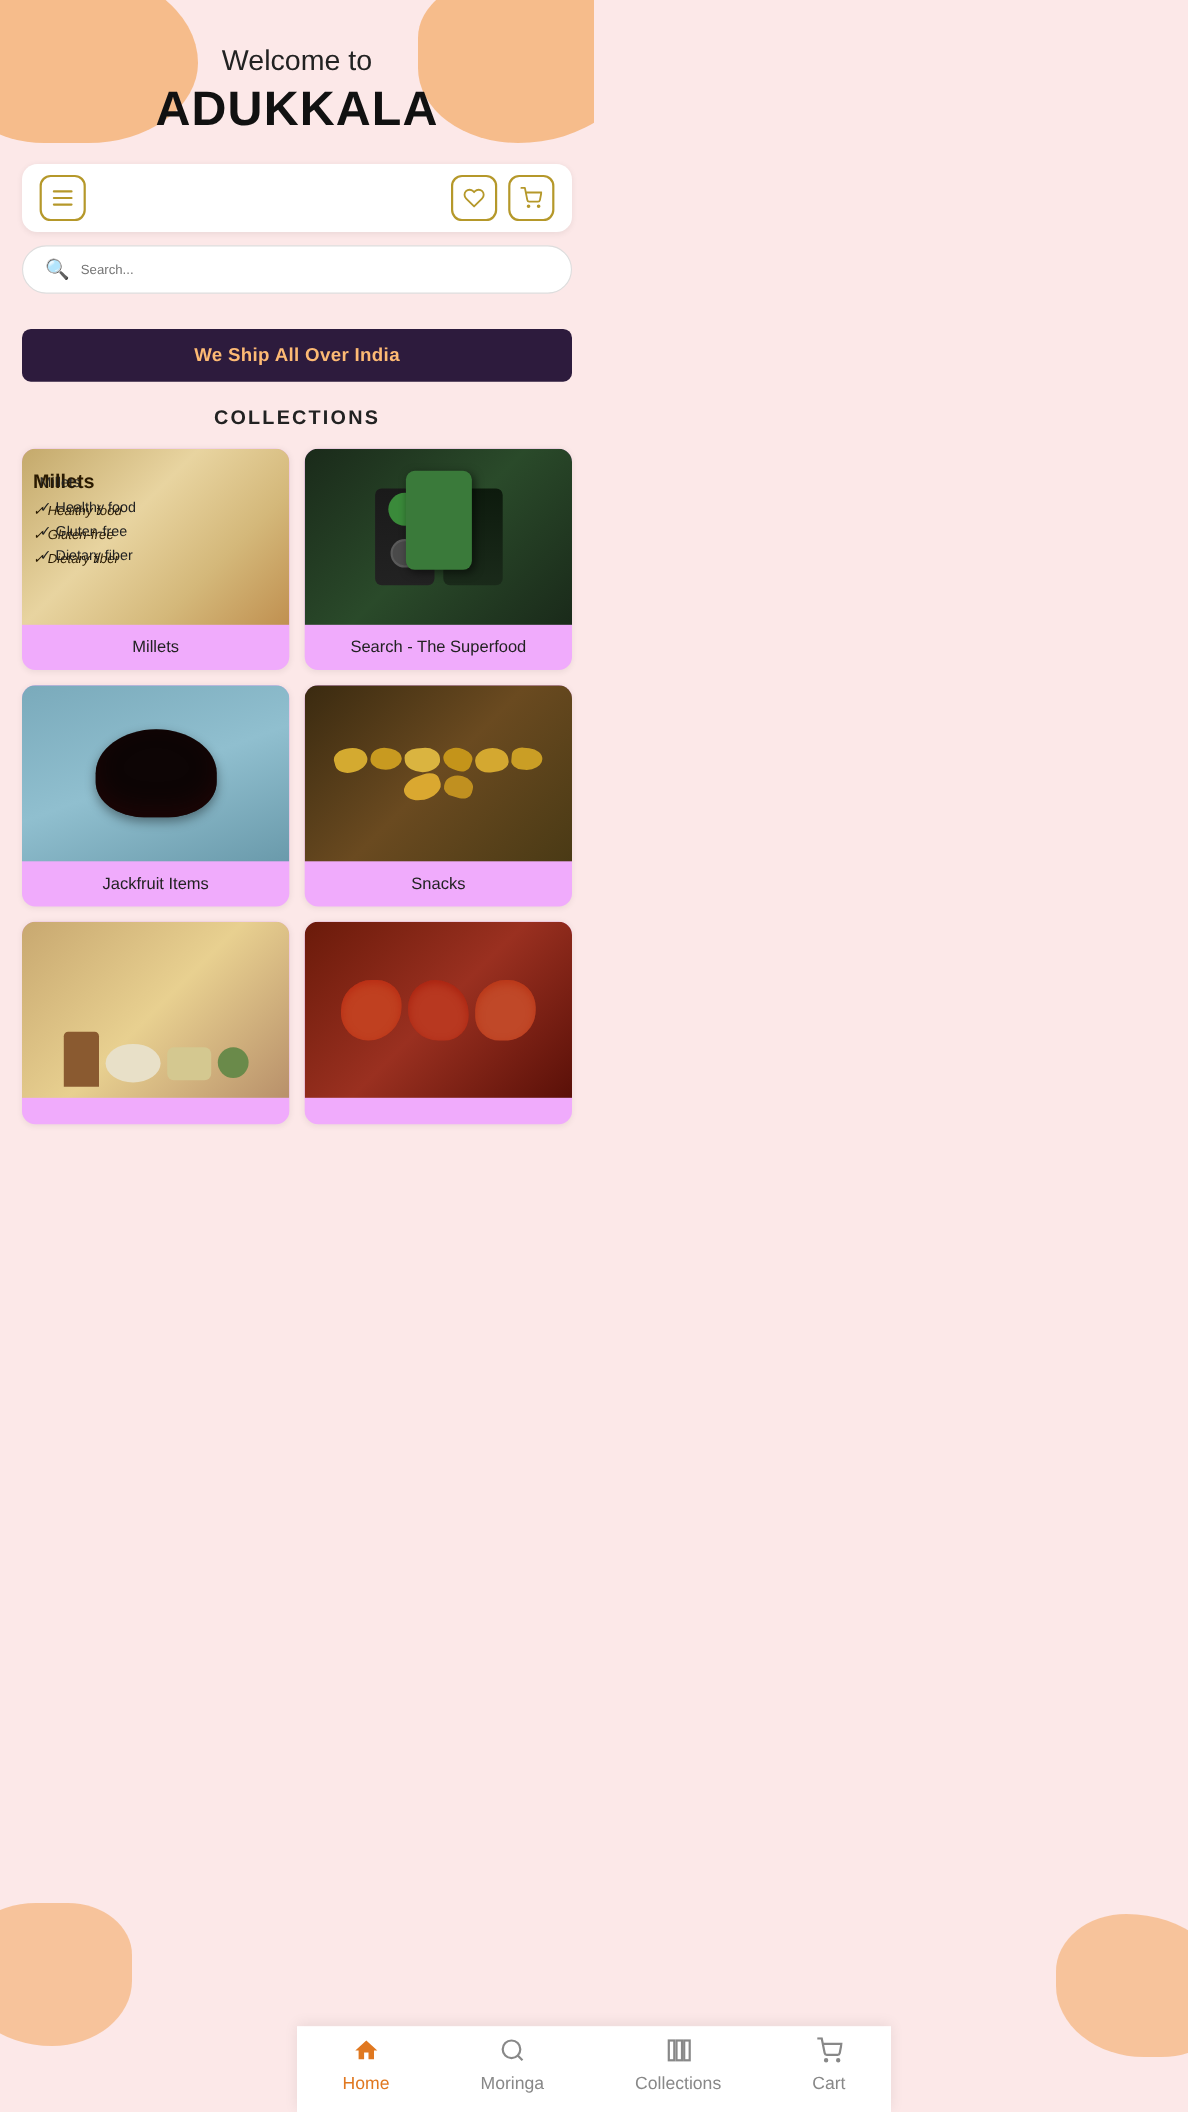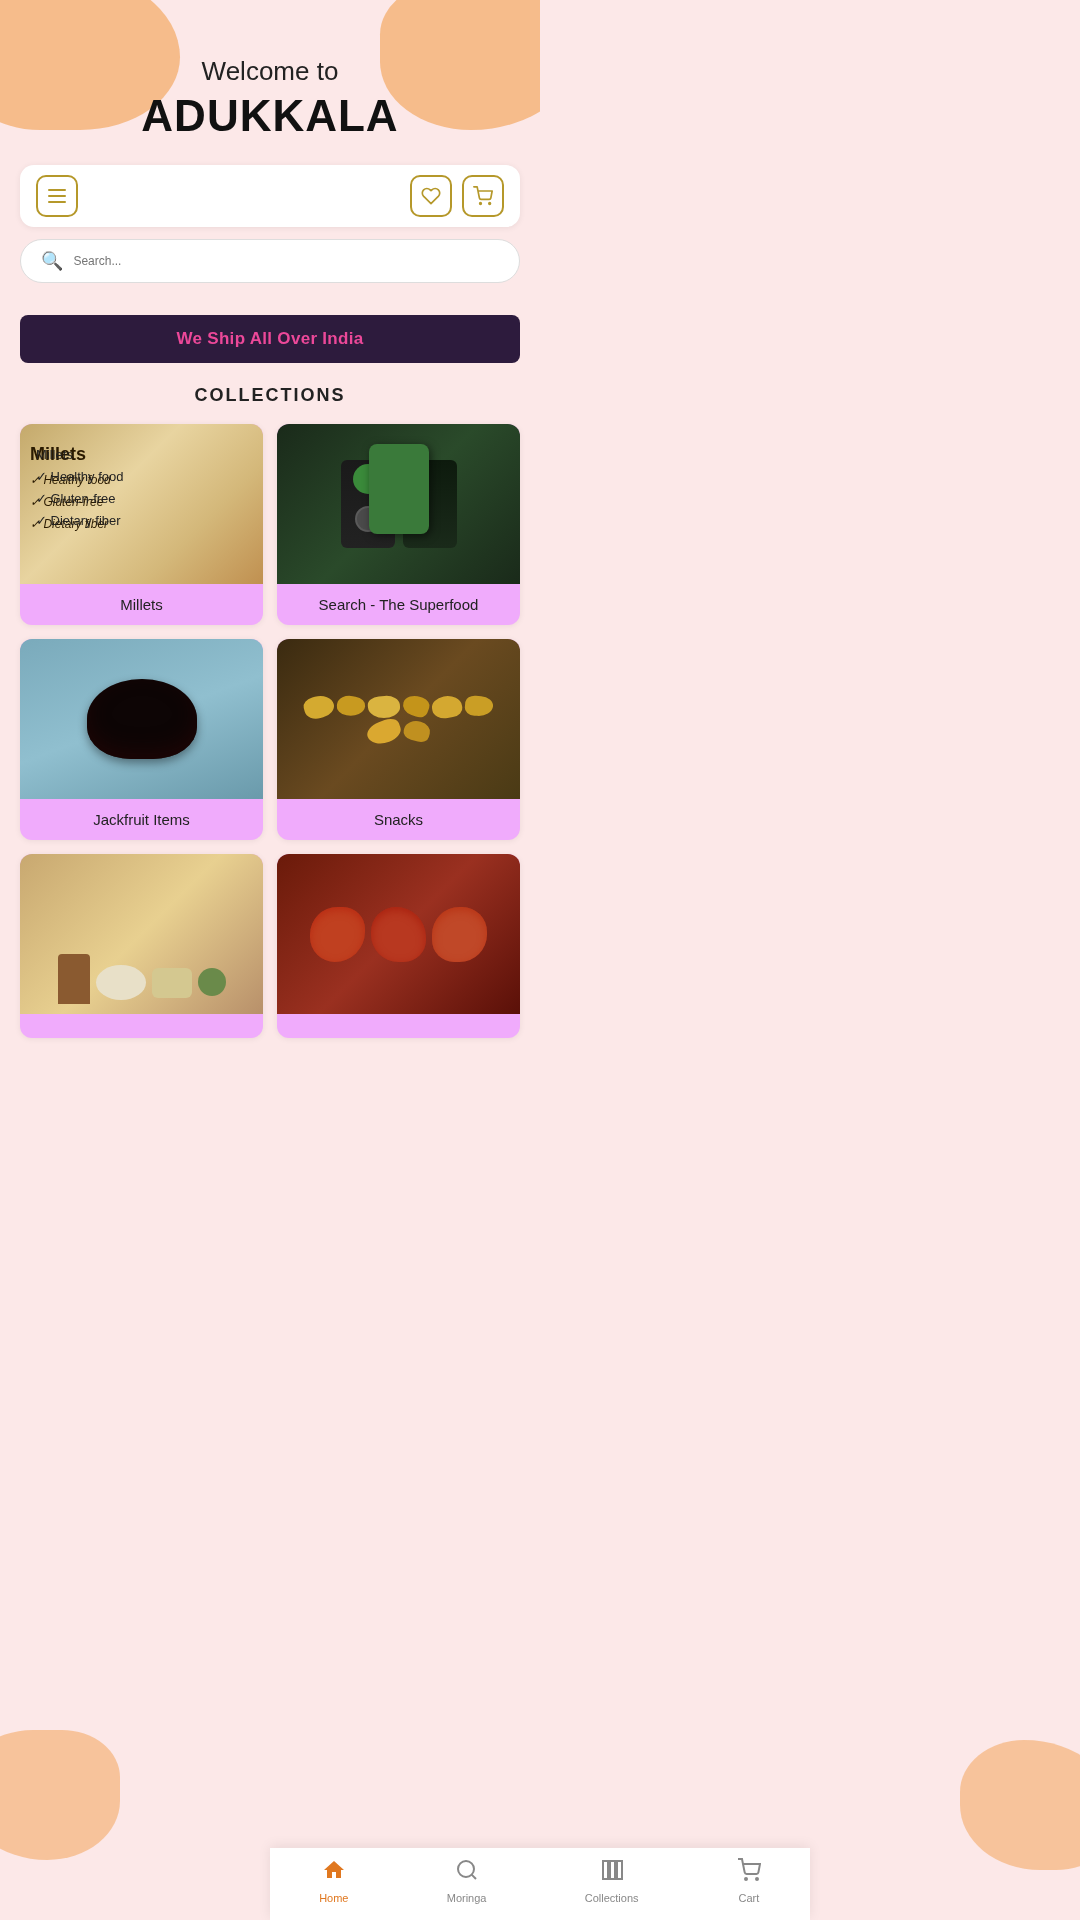--- a/index.html
+++ b/index.html
@@ -55,21 +55,21 @@
       height: 130px;
       background: #f5b47a;
       border-radius: 40% 60% 40% 50%;
       z-index: 0;
       opacity: 0.7;
     }
 
     .main-content {
       position: relative;
       z-index: 1;
-      padding: 56px 20px 100px;
+      padding: 40px 20px 100px;
     }
 
     .welcome-section {
       text-align: center;
       margin-bottom: 24px;
     }
     .welcome-text {
       font-size: 26px;
       font-weight: 400;
       color: #222;
@@ -155,21 +155,21 @@
     }
     .search-icon-inner {
       color: #888;
       margin-right: 10px;
       font-size: 18px;
     }
 
     
     .shipping-banner {
       background: #2d1b3d;
-      color: #ec4899;
+      color: #fdba74;
       text-align: center;
       padding: 14px;
       border-radius: 8px;
       font-size: 17px;
       font-weight: 600;
       margin-bottom: 22px;
       letter-spacing: 0.3px;
       margin-top: 32px;
     }
 
@@ -263,21 +263,21 @@
       z-index: 100;
     }
     .nav-item {
       display: flex;
       flex-direction: column;
       align-items: center;
       gap: 4px;
       cursor: pointer;
     }
     .nav-label {
-      font-size: 11px;
+      font-size: 16px;
       color: #888;
     }
     .nav-label.active {
       color: #e07820;
     }
     .nav-icon {
       font-size: 22px;
       color: #888;
     }
     .nav-icon.active {

